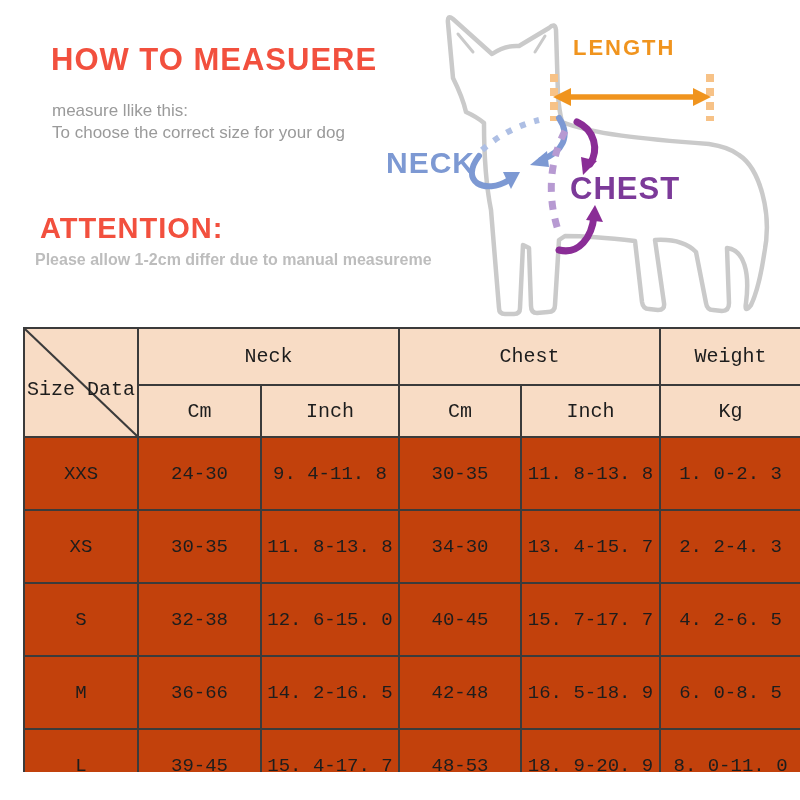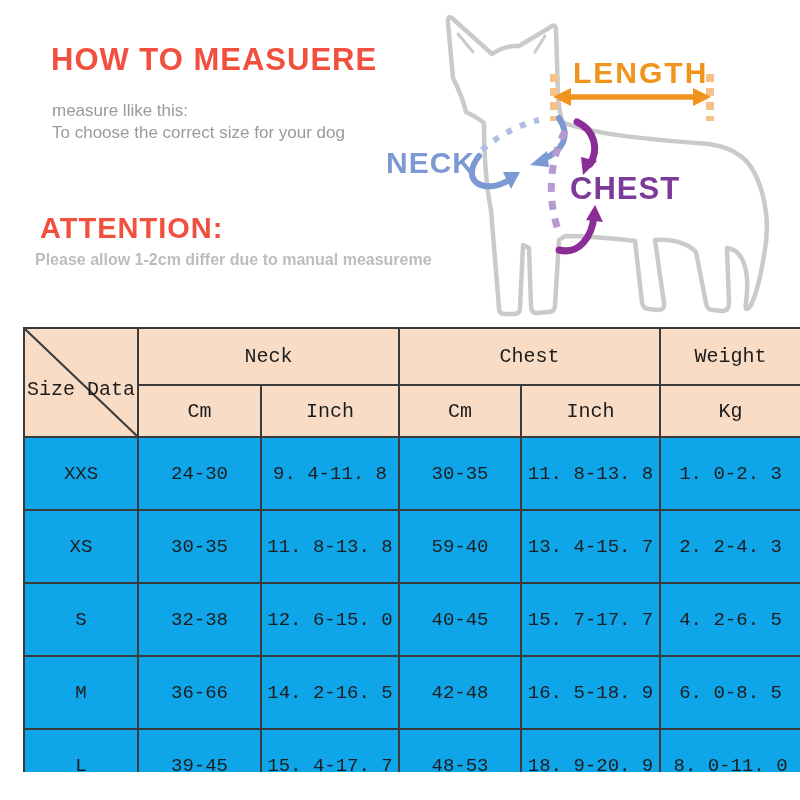--- a/index.html
+++ b/index.html
@@ -11,32 +11,32 @@
   .subtitle{position:absolute;left:45px;top:100px;width:345px;font-size:17px;
             line-height:22px;color:#9a9a9a;}
   .attention-title{position:absolute;left:33px;top:212px;font-size:29px;font-weight:bold;
                    color:#f2503e;letter-spacing:1px;}
   .attention-body{position:absolute;left:28px;top:249px;width:412px;font-size:16px;
                   font-weight:bold;line-height:22px;color:#bdbdbd;overflow:hidden;}
   .attention-body div{white-space:nowrap;overflow:hidden;}
   
   .dog-svg{position:absolute;left:380px;top:0px;width:420px;height:325px;}
   .diag-label{position:absolute;font-weight:bold;white-space:nowrap;}
-  .label-length{left:566px;top:56px;font-size:30px;color:#f0941e;letter-spacing:2px;}
+  .label-length{left:566px;top:35px;font-size:22px;color:#f0941e;letter-spacing:2px;}
   .label-neck{left:379px;top:146px;font-size:30px;color:#7d99d3;letter-spacing:1px;}
   .label-chest{left:563px;top:171px;font-size:31px;color:#7c3a99;letter-spacing:1px;}
   
   .size-table{position:absolute;left:16px;top:327px;width:777px;border-collapse:collapse;
               table-layout:fixed;font-family:"Liberation Mono",monospace;color:#1d1d1d;}
   .size-table td,.size-table th{border:2px solid #3b3b3b;text-align:center;
                                 vertical-align:middle;font-weight:normal;padding:0;}
   .size-table .hdr{background:#f8dcc5;font-size:20px;}
   .size-table .grp-row td,.size-table .grp-row th{height:55px;}
   .size-table .sub-row td,.size-table .sub-row th{height:50px;}
-  .size-table .data-row td{height:71px;font-size:19px;background:#0ea5e9;}
+  .size-table .data-row td{height:71px;font-size:19px;background:#c2410c;}
   .corner{position:relative;background:#f8dcc5;font-size:20px;}
   .corner svg{position:absolute;left:0;top:0;width:100%;height:100%;}
   .corner .corner-text{position:relative;display:block;padding-top:14px;}
   .stub{position:absolute;top:787px;width:2px;height:13px;background:#3b3b3b;}
 </style>
 </head>
 <body>
 
 <div class="stage">
 
@@ -121,21 +121,21 @@
       <td>24-30</td>
       <td>9. 4-11. 8</td>
       <td>30-35</td>
       <td>11. 8-13. 8</td>
       <td>1. 0-2. 3</td>
     </tr>
     <tr class="data-row">
       <td>XS</td>
       <td>30-35</td>
       <td>11. 8-13. 8</td>
-      <td>59-40</td>
+      <td>34-30</td>
       <td>13. 4-15. 7</td>
       <td>2. 2-4. 3</td>
     </tr>
     <tr class="data-row">
       <td>S</td>
       <td>32-38</td>
       <td>12. 6-15. 0</td>
       <td>40-45</td>
       <td>15. 7-17. 7</td>
       <td>4. 2-6. 5</td>

